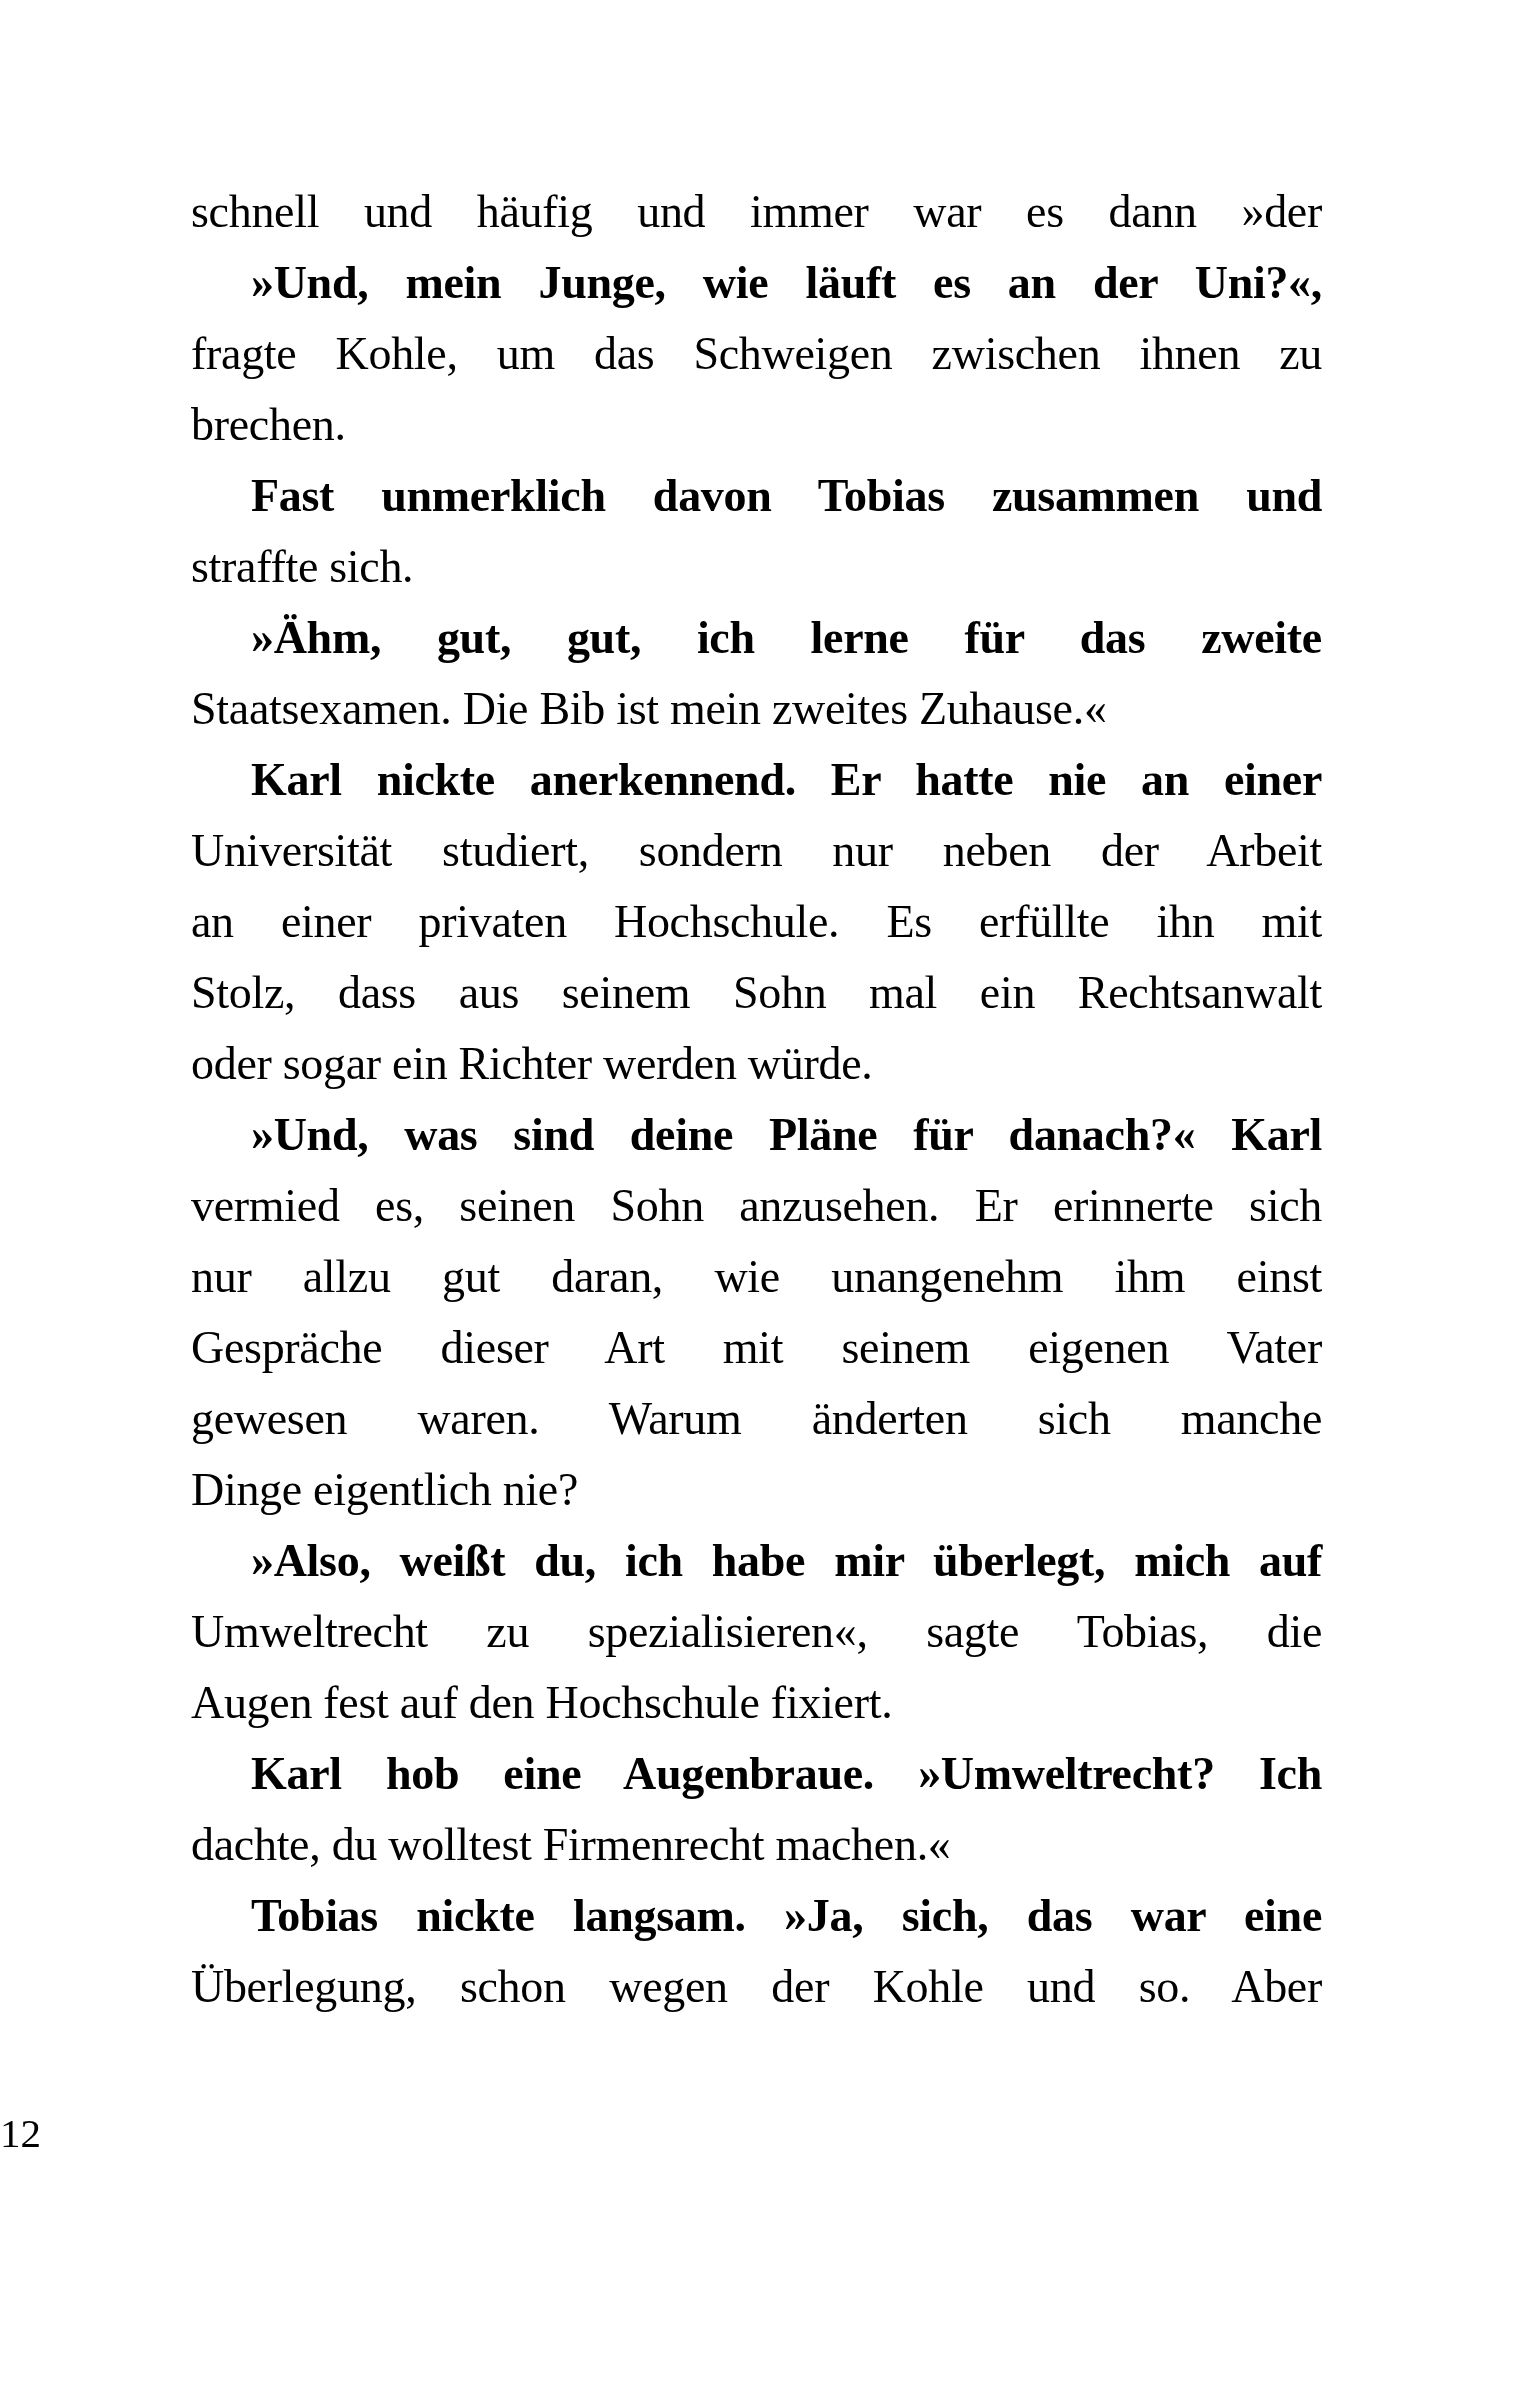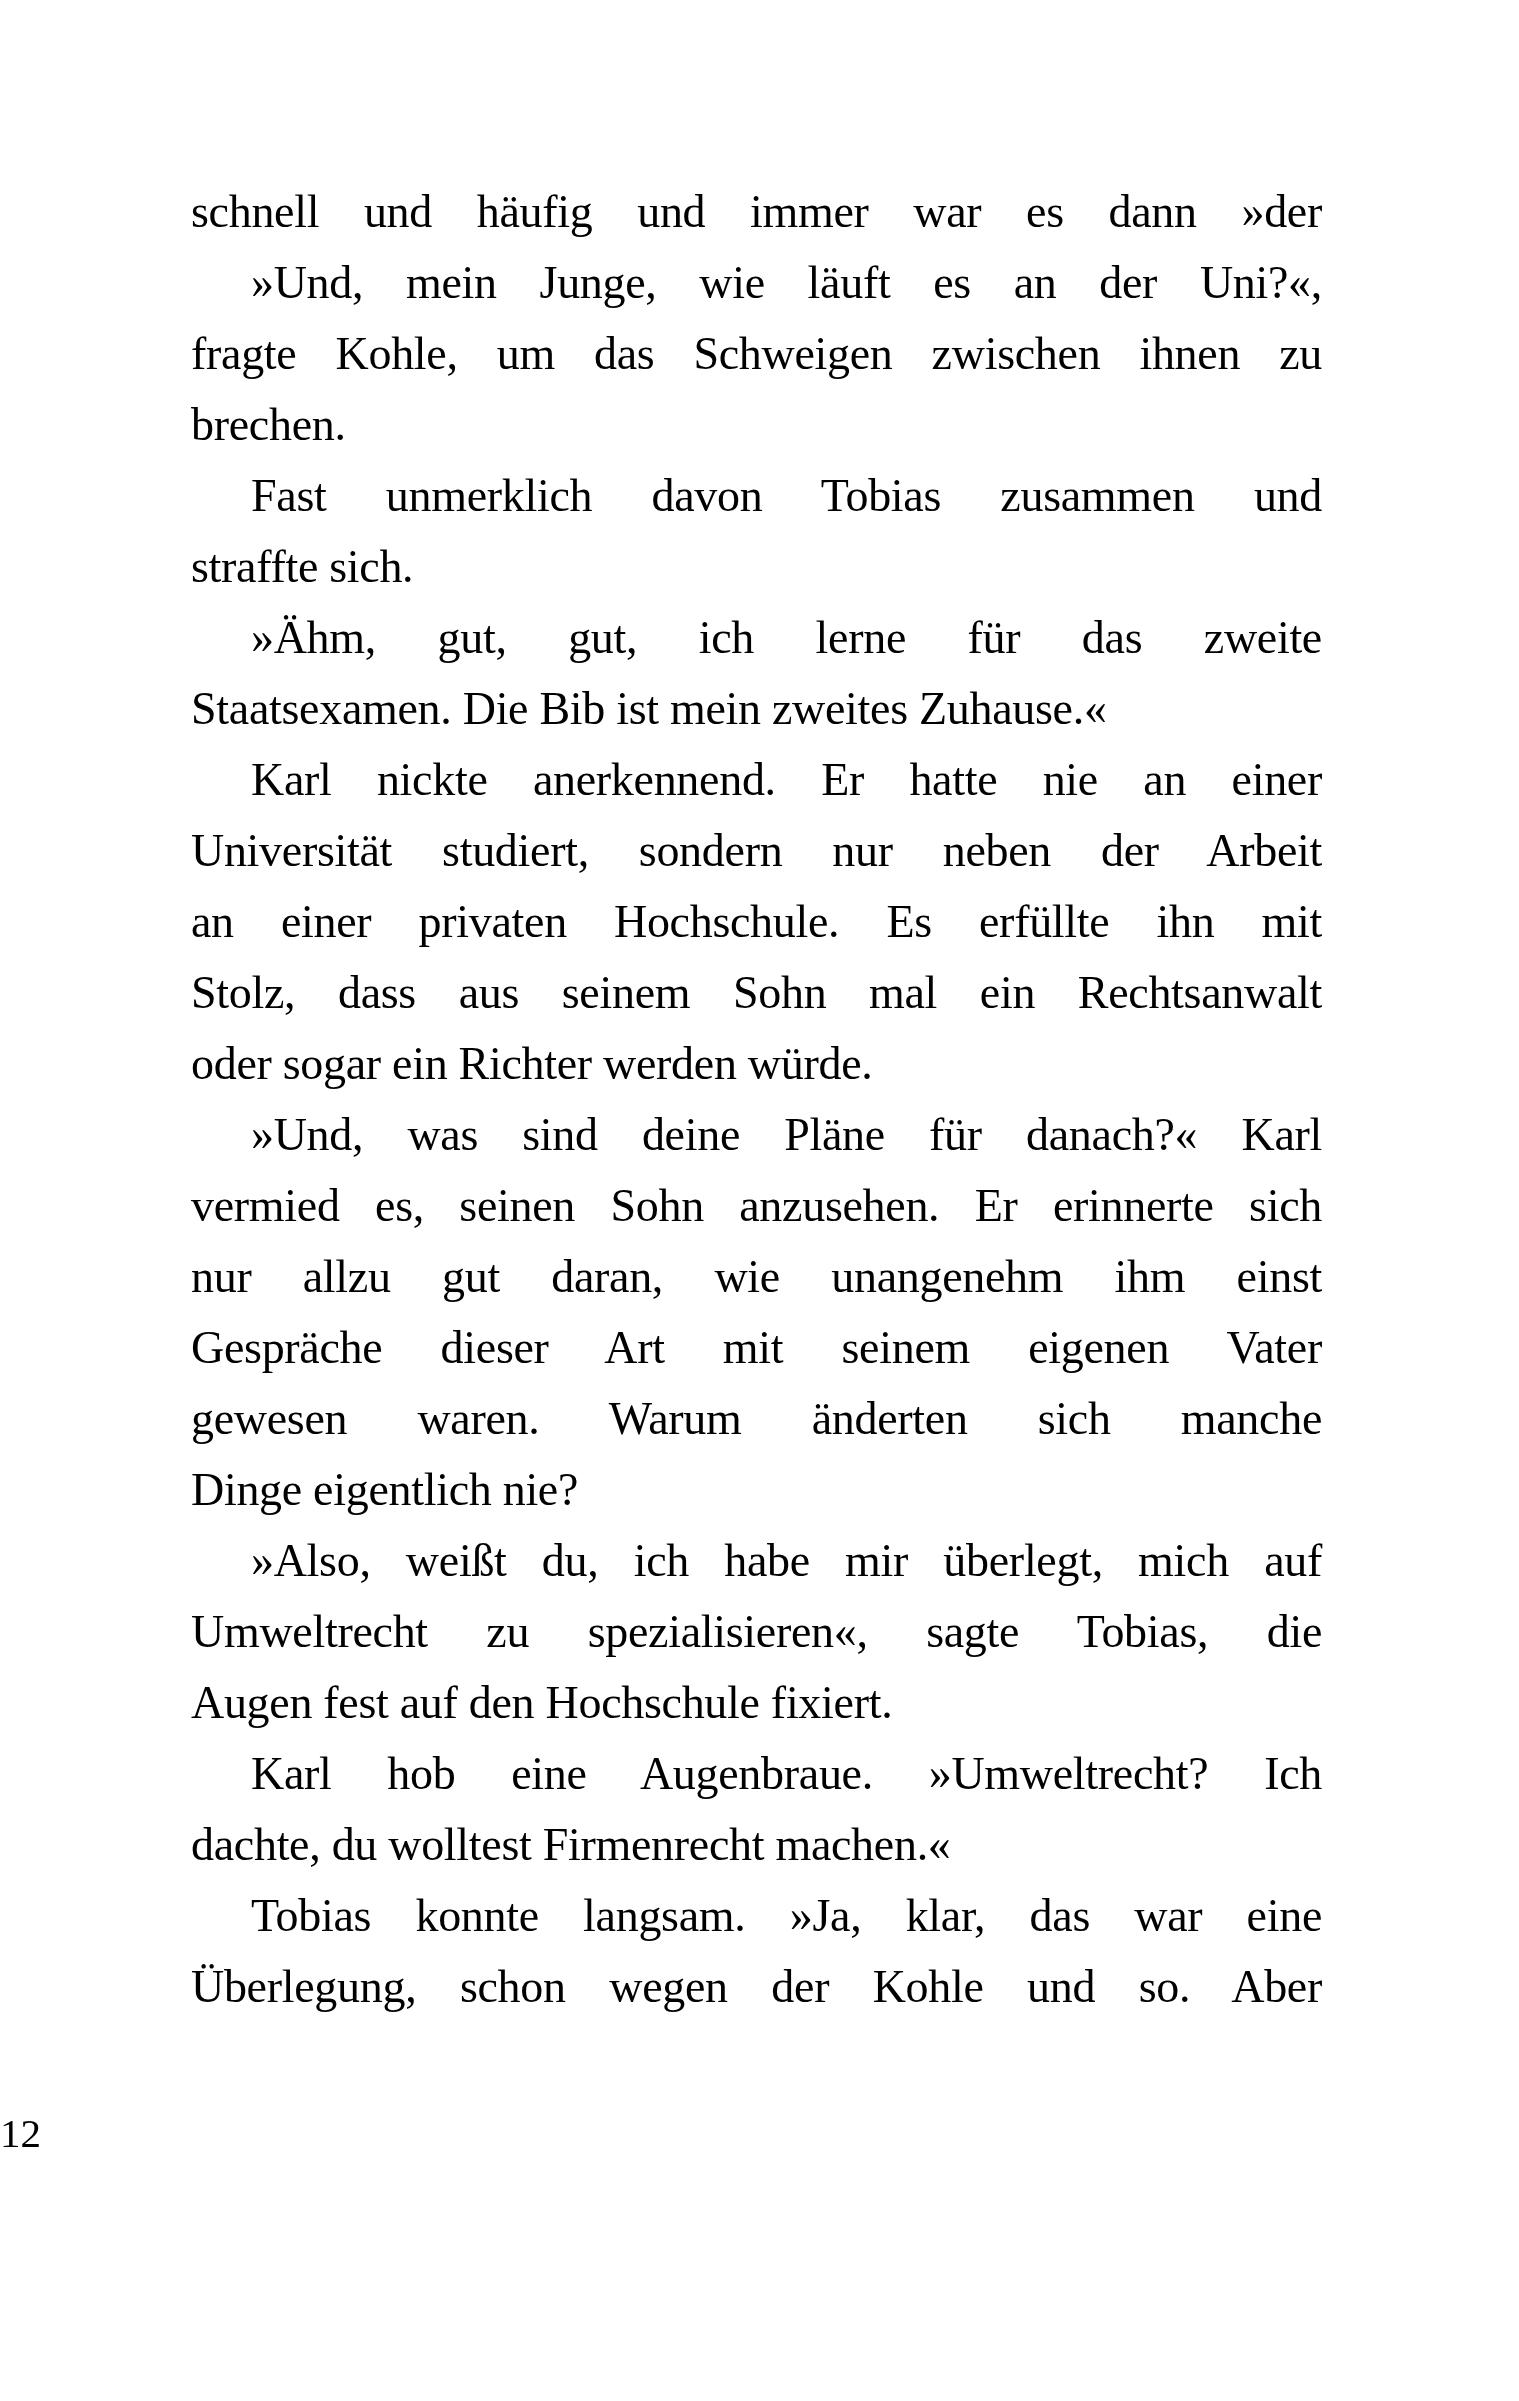--- a/index.html
+++ b/index.html
@@ -32,20 +32,21 @@
     height: 71px;
     overflow: visible;
     white-space: normal;
   }
   .line.e {           
     text-align: left;
     text-align-last: left;
   }
   .line.i {           
     text-indent: 60px;
+    font-weight: bold;
   }
   .page-number {
     position: absolute;
     left: 0;
     top: 2095px;
     width: 100%;
     text-align: left;
     font-size: 41px;
     line-height: 53px;
   }
@@ -72,18 +73,18 @@
     <div class="line">vermied es, seinen Sohn anzusehen. Er erinnerte sich</div>
     <div class="line">nur allzu gut daran, wie unangenehm ihm einst</div>
     <div class="line">Gespräche dieser Art mit seinem eigenen Vater</div>
     <div class="line">gewesen waren. Warum änderten sich manche</div>
     <div class="line e">Dinge eigentlich nie?</div>
     <div class="line i">»Also, weißt du, ich habe mir überlegt, mich auf</div>
     <div class="line">Umweltrecht zu spezialisieren«, sagte Tobias, die</div>
     <div class="line e">Augen fest auf den Hochschule fixiert.</div>
     <div class="line i">Karl hob eine Augenbraue. »Umweltrecht? Ich</div>
     <div class="line e">dachte, du wolltest Firmenrecht machen.«</div>
-    <div class="line i">Tobias konnte langsam. »Ja, klar, das war eine</div>
+    <div class="line i">Tobias nickte langsam. »Ja, sich, das war eine</div>
     <div class="line">Überlegung, schon wegen der Kohle und so. Aber</div>
   </div>
   <div class="page-number">12</div>
 </div>
 
 
 </body></html>

